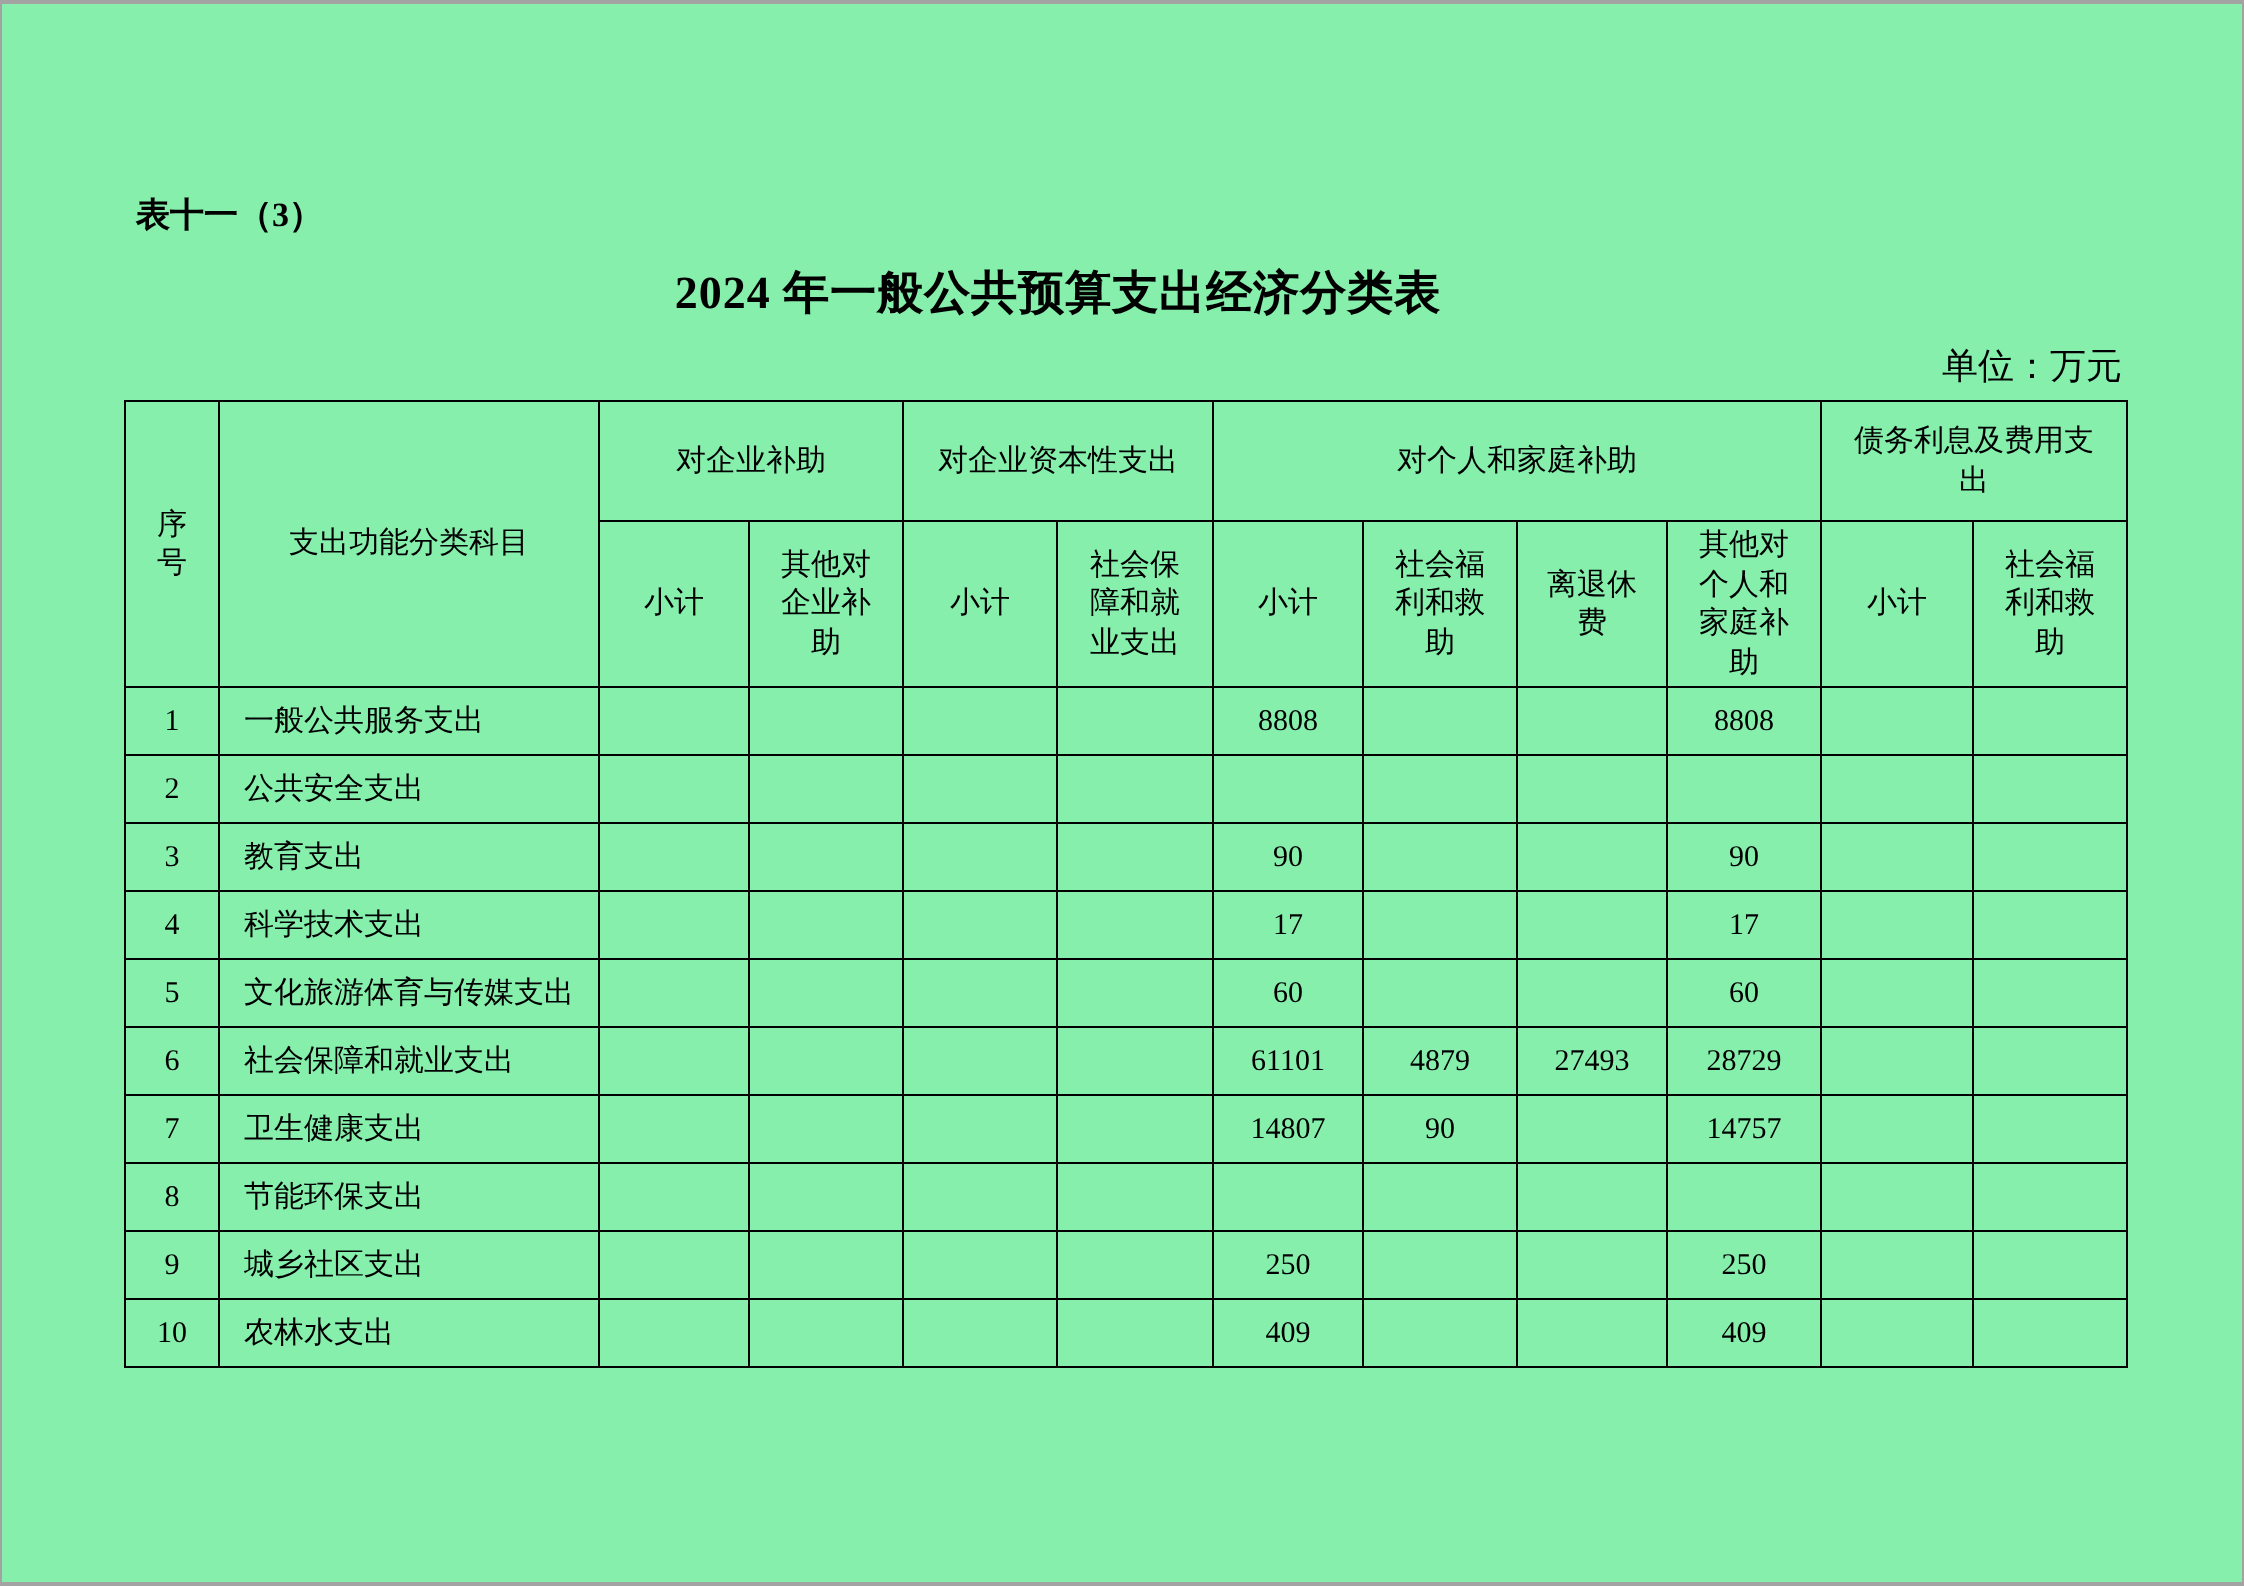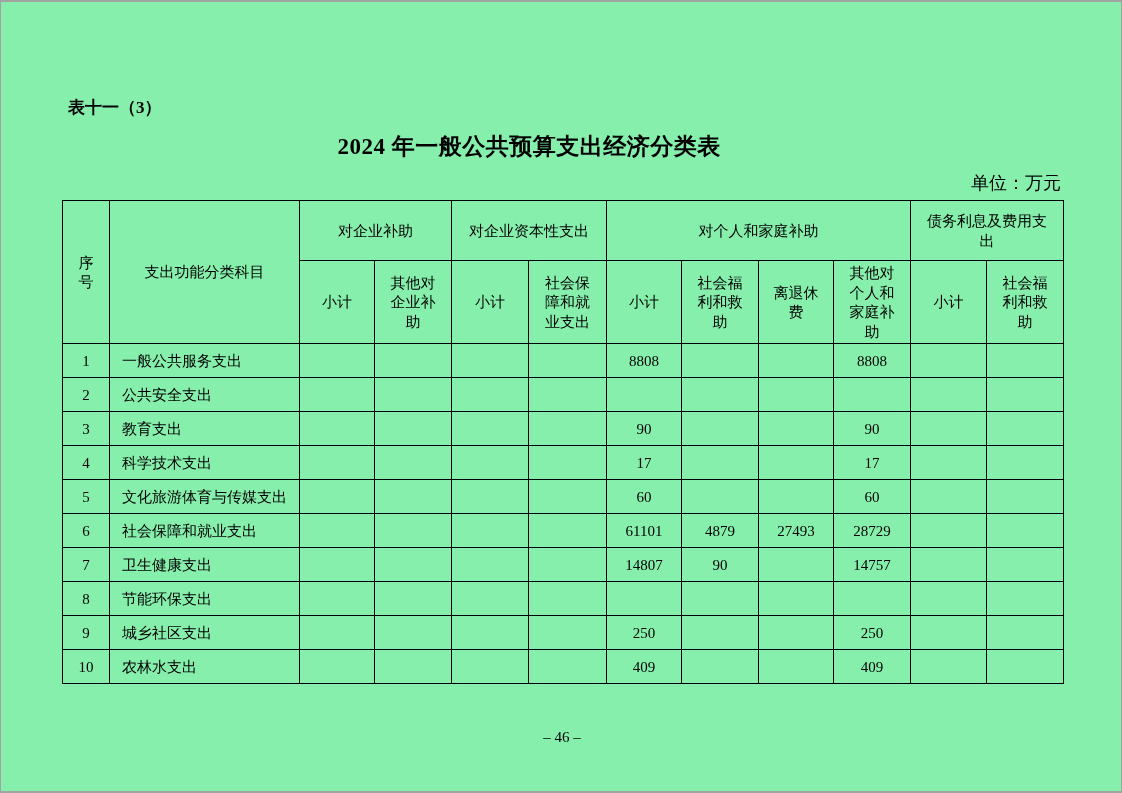--- a/index.html
+++ b/index.html
@@ -268,15 +268,14 @@
           <td>409</td>
           <td></td>
           <td></td>
           <td>409</td>
           <td></td>
           <td></td>
         </tr>
       </tbody>
   </table>
 
-  <div class="page-number">– 46 –</div>
 
 </div>
 
 </body></html>

